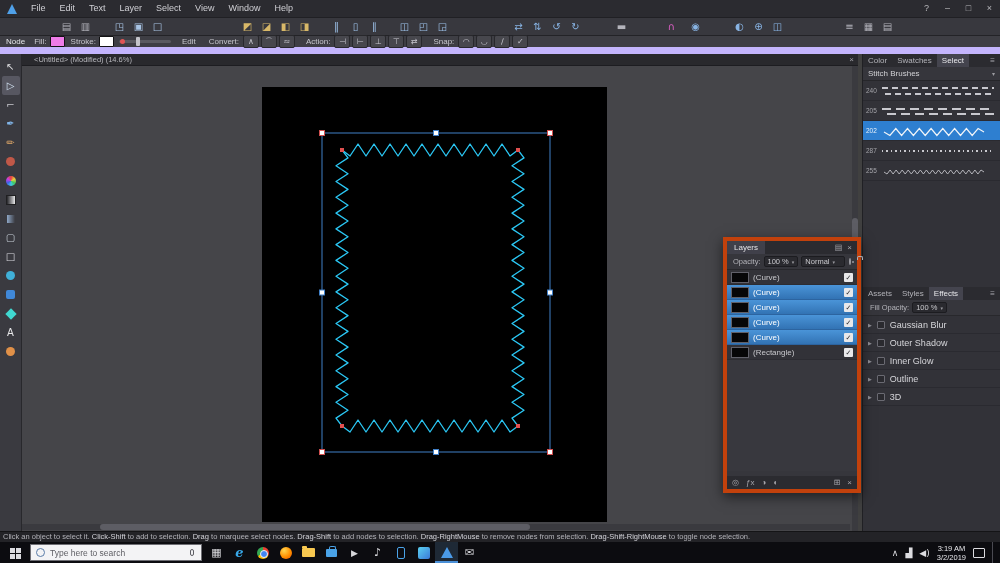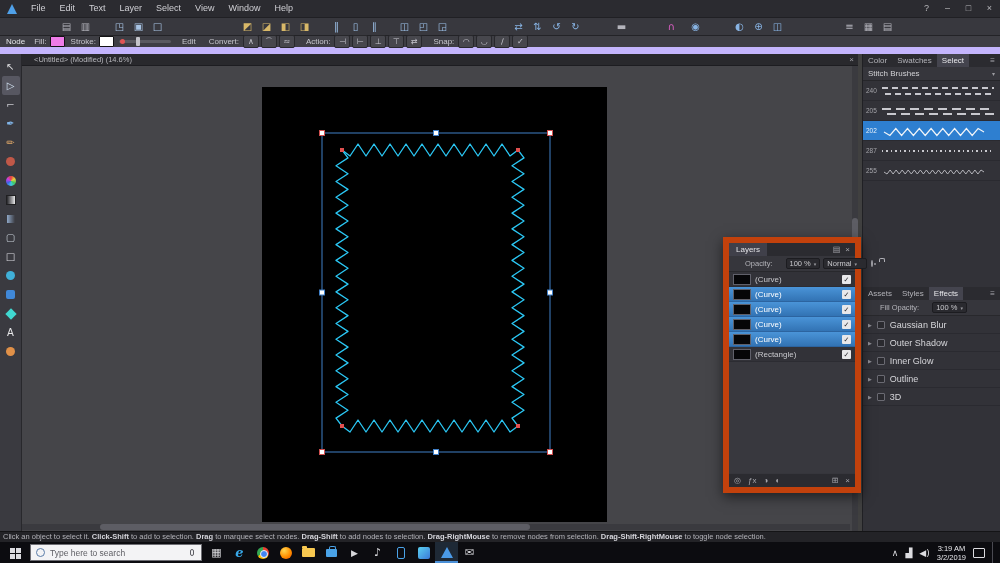--- a/index.html
+++ b/index.html
@@ -56,26 +56,26 @@
   .vscroll{position:absolute;right:0;top:0;width:6px;height:465px;background:#3a3a3f}
   .vthumb{position:absolute;left:0;top:152px;width:6px;height:58px;background:#5d5d64;border-radius:3px}
 
   
   .panel-titlebar{height:13px;background:#2b2b30;display:flex;align-items:center;font-size:8px}
   .panel-tab-active{background:#40404a;height:13px;line-height:13px;padding:0 7px;color:#e2e2e6}
   .panel-ico{color:#a6a6ac;font-size:8px;margin-right:5px}
   .ml-auto{margin-left:auto}
   .dd{background:#2a2a2f;border:1px solid #1c1c20;height:11px;padding:0 3px;display:inline-flex;align-items:center;border-radius:2px;color:#c8c8cc;font-size:7.5px;white-space:nowrap}
   .dd::after{content:"▾";font-size:5px;margin-left:3px;color:#9a9aa0}
-  .lbl{font-size:7.5px;color:#b4b4ba;margin:0 13px}
+  .lbl{font-size:7.5px;color:#b4b4ba;margin:0 3px}
   .chk{margin-left:auto;width:9px;height:9px;background:#e8e8ea;border-radius:1px;font-size:7px;line-height:9px;text-align:center;color:#2a2a2e}
   .chk::after{content:"✓"}
 
   
-  .layers{position:absolute;left:723px;top:237px;width:138px;height:256px;background:#36363c;border:6px solid #c2410c;box-shadow:0 4px 12px rgba(0,0,0,.55);font-size:8px}
+  .layers{position:absolute;left:723px;top:237px;width:138px;height:256px;background:#36363c;border:4px solid #c2410c;box-shadow:0 4px 12px rgba(0,0,0,.55);font-size:8px}
   .layers-controls{height:16px;background:#36363c;display:flex;align-items:center;padding:0 3px;border-bottom:1px solid #28282c}
   .gear{width:7px;height:7px;border:1px solid #9a9aa0;border-radius:50%;margin-left:4px;position:relative}
   .gear::after{content:"";position:absolute;left:1.5px;top:1.5px;width:2px;height:2px;background:#9a9aa0;border-radius:50%}
   .lockic{width:6px;height:5px;background:#b0b0b6;margin-left:5px;position:relative;border-radius:1px}
   .lockic::before{content:"";position:absolute;left:1px;top:-3px;width:4px;height:3px;border:1px solid #b0b0b6;border-bottom:none;border-radius:2px 2px 0 0}
   .layer-rows{background:#323238}
   .layer-row{height:15px;display:flex;align-items:center;padding:0 4px;border-bottom:1px solid #2c2c32;color:#c8c8cc}
   .layer-row.sel{background:linear-gradient(#4a94d8,#3273b4);color:#fff;border-bottom-color:#2c64a0}
   .thumb{width:18px;height:11px;background:#060608;border:1px solid #60606a;margin-right:4px;flex:none}
   .lname{font-size:8px;overflow:hidden;white-space:nowrap}
@@ -98,21 +98,21 @@
   .p-dots{background-image:repeating-linear-gradient(90deg,#c8c8ce 0 1.5px,transparent 1.5px 4.5px);background-size:100% 2px;background-position:0 5px;background-repeat:no-repeat}
   .brushes-filler{height:106px}
   .fill-opacity-row{height:16px;display:flex;align-items:center;padding:0 4px;border-bottom:1px solid #28282c;background:#36363c}
   .effect-row{height:18px;display:flex;align-items:center;padding:0 5px;gap:5px;border-bottom:1px solid #2a2a30;color:#d6d6da}
   .exp{font-size:5px;color:#8e8e96}
   .exp::after{content:"▶"}
   .echk{width:8px;height:8px;border:1px solid #6a6a72;background:#2a2a2f;border-radius:1px;flex:none}
 
   
   .status{position:absolute;left:0;top:531px;width:1000px;height:11px;background:#232327;border-top:1px solid #141416;font-size:7.5px;line-height:10px;color:#b2b2b8;padding-left:3px;white-space:nowrap;overflow:hidden}
-  .status .b{font-weight:bold;color:#d4d4da}
+  .status .b{font-weight:normal;color:#d4d4da}
 
   
   .taskbar{position:absolute;left:0;top:542px;width:1000px;height:21px;background:#0c0c10;display:flex;align-items:center;white-space:nowrap}
   .start{width:30px;height:21px;display:flex;align-items:center;justify-content:center}
   .winlogo{width:5px;height:5px;background:#dcdce0;box-shadow:6px 0 #dcdce0,0 6px #dcdce0,6px 6px #dcdce0;margin:-5px 5px 0 0}
   .searchbox{width:172px;height:17px;background:#f3f3f5;border:1px solid #6e6e74;display:flex;align-items:center;margin-right:3px}
   .cortana{width:9px;height:9px;border-radius:50%;border:1.5px solid #5a7ca8;margin:0 5px;flex:none}
   .search-text{color:#5e5e64;font-size:8.5px}
   .mic{margin-left:auto;margin-right:7px;width:4px;height:7px;border:1px solid #5e5e64;border-radius:2px}
   .tb-icon{width:23px;height:21px;display:flex;align-items:center;justify-content:center;font-size:11px;position:relative}

